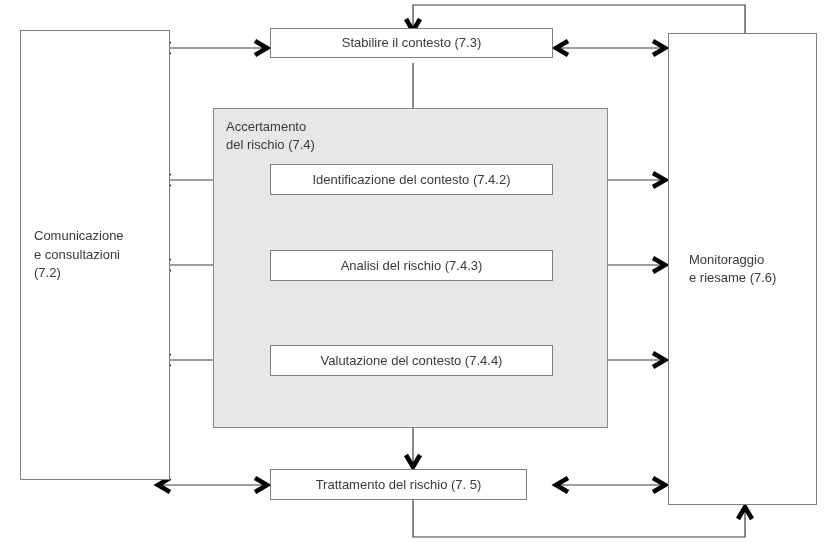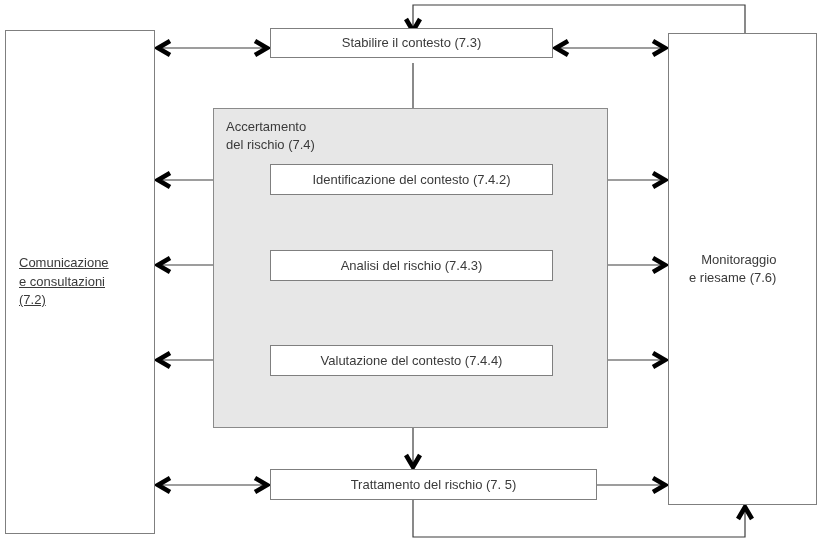--- a/index.html
+++ b/index.html
@@ -33,21 +33,20 @@
     display:flex;
     align-items:center;
   }
   .side-box .lbl{
     white-space:pre-line;
     line-height:1.42;
     padding-left:13px;
   }
   .side-box.right .lbl{
     padding-left:20px;
-    text-align:right;
   }
   .group-box{
     position:absolute;
     background:var(--group-fill);
     border:1px solid #8a8a8a;
   }
   .group-box .lbl{
     white-space:pre-line;
     line-height:1.42;
     font-size:13px;
@@ -152,21 +151,21 @@
       <path class="head" d="M170,478 L158,485 L170,492"></path>
       <path class="head" d="M255,478 L267,485 L255,492"></path>
     </g>
     <g>
       <path class="wire" d="M553,485 L668,485"></path>
       <path class="head" d="M568,478 L556,485 L568,492"></path>
       <path class="head" d="M653,478 L665,485 L653,492"></path>
     </g>
   </svg>
 
-  <div class="node side-box" style="left:5px;top:30px;width:150px;height:504px;text-decoration:underline;">
+  <div class="node side-box" style="left:20px;top:30px;width:150px;height:450px;">
     <div class="lbl">Comunicazione
 e consultazioni
 (7.2)</div>
   </div>
 
   <div class="node side-box right" style="left:668px;top:33px;width:149px;height:472px;">
     <div class="lbl">Monitoraggio
 e riesame (7.6)</div>
   </div>
 
@@ -184,17 +183,17 @@
   </div>
 
   <div class="node proc-box" style="left:270px;top:250px;width:283px;">
     <span>Analisi del rischio (7.4.3)</span>
   </div>
 
   <div class="node proc-box" style="left:270px;top:345px;width:283px;">
     <span>Valutazione del contesto (7.4.4)</span>
   </div>
 
-  <div class="node proc-box" style="left:270px;top:469px;width:327px;">
+  <div class="node proc-box" style="left:270px;top:469px;width:257px;">
     <span>Trattamento del rischio (7. 5)</span>
   </div>
 
 </div>
 
 </body></html>

